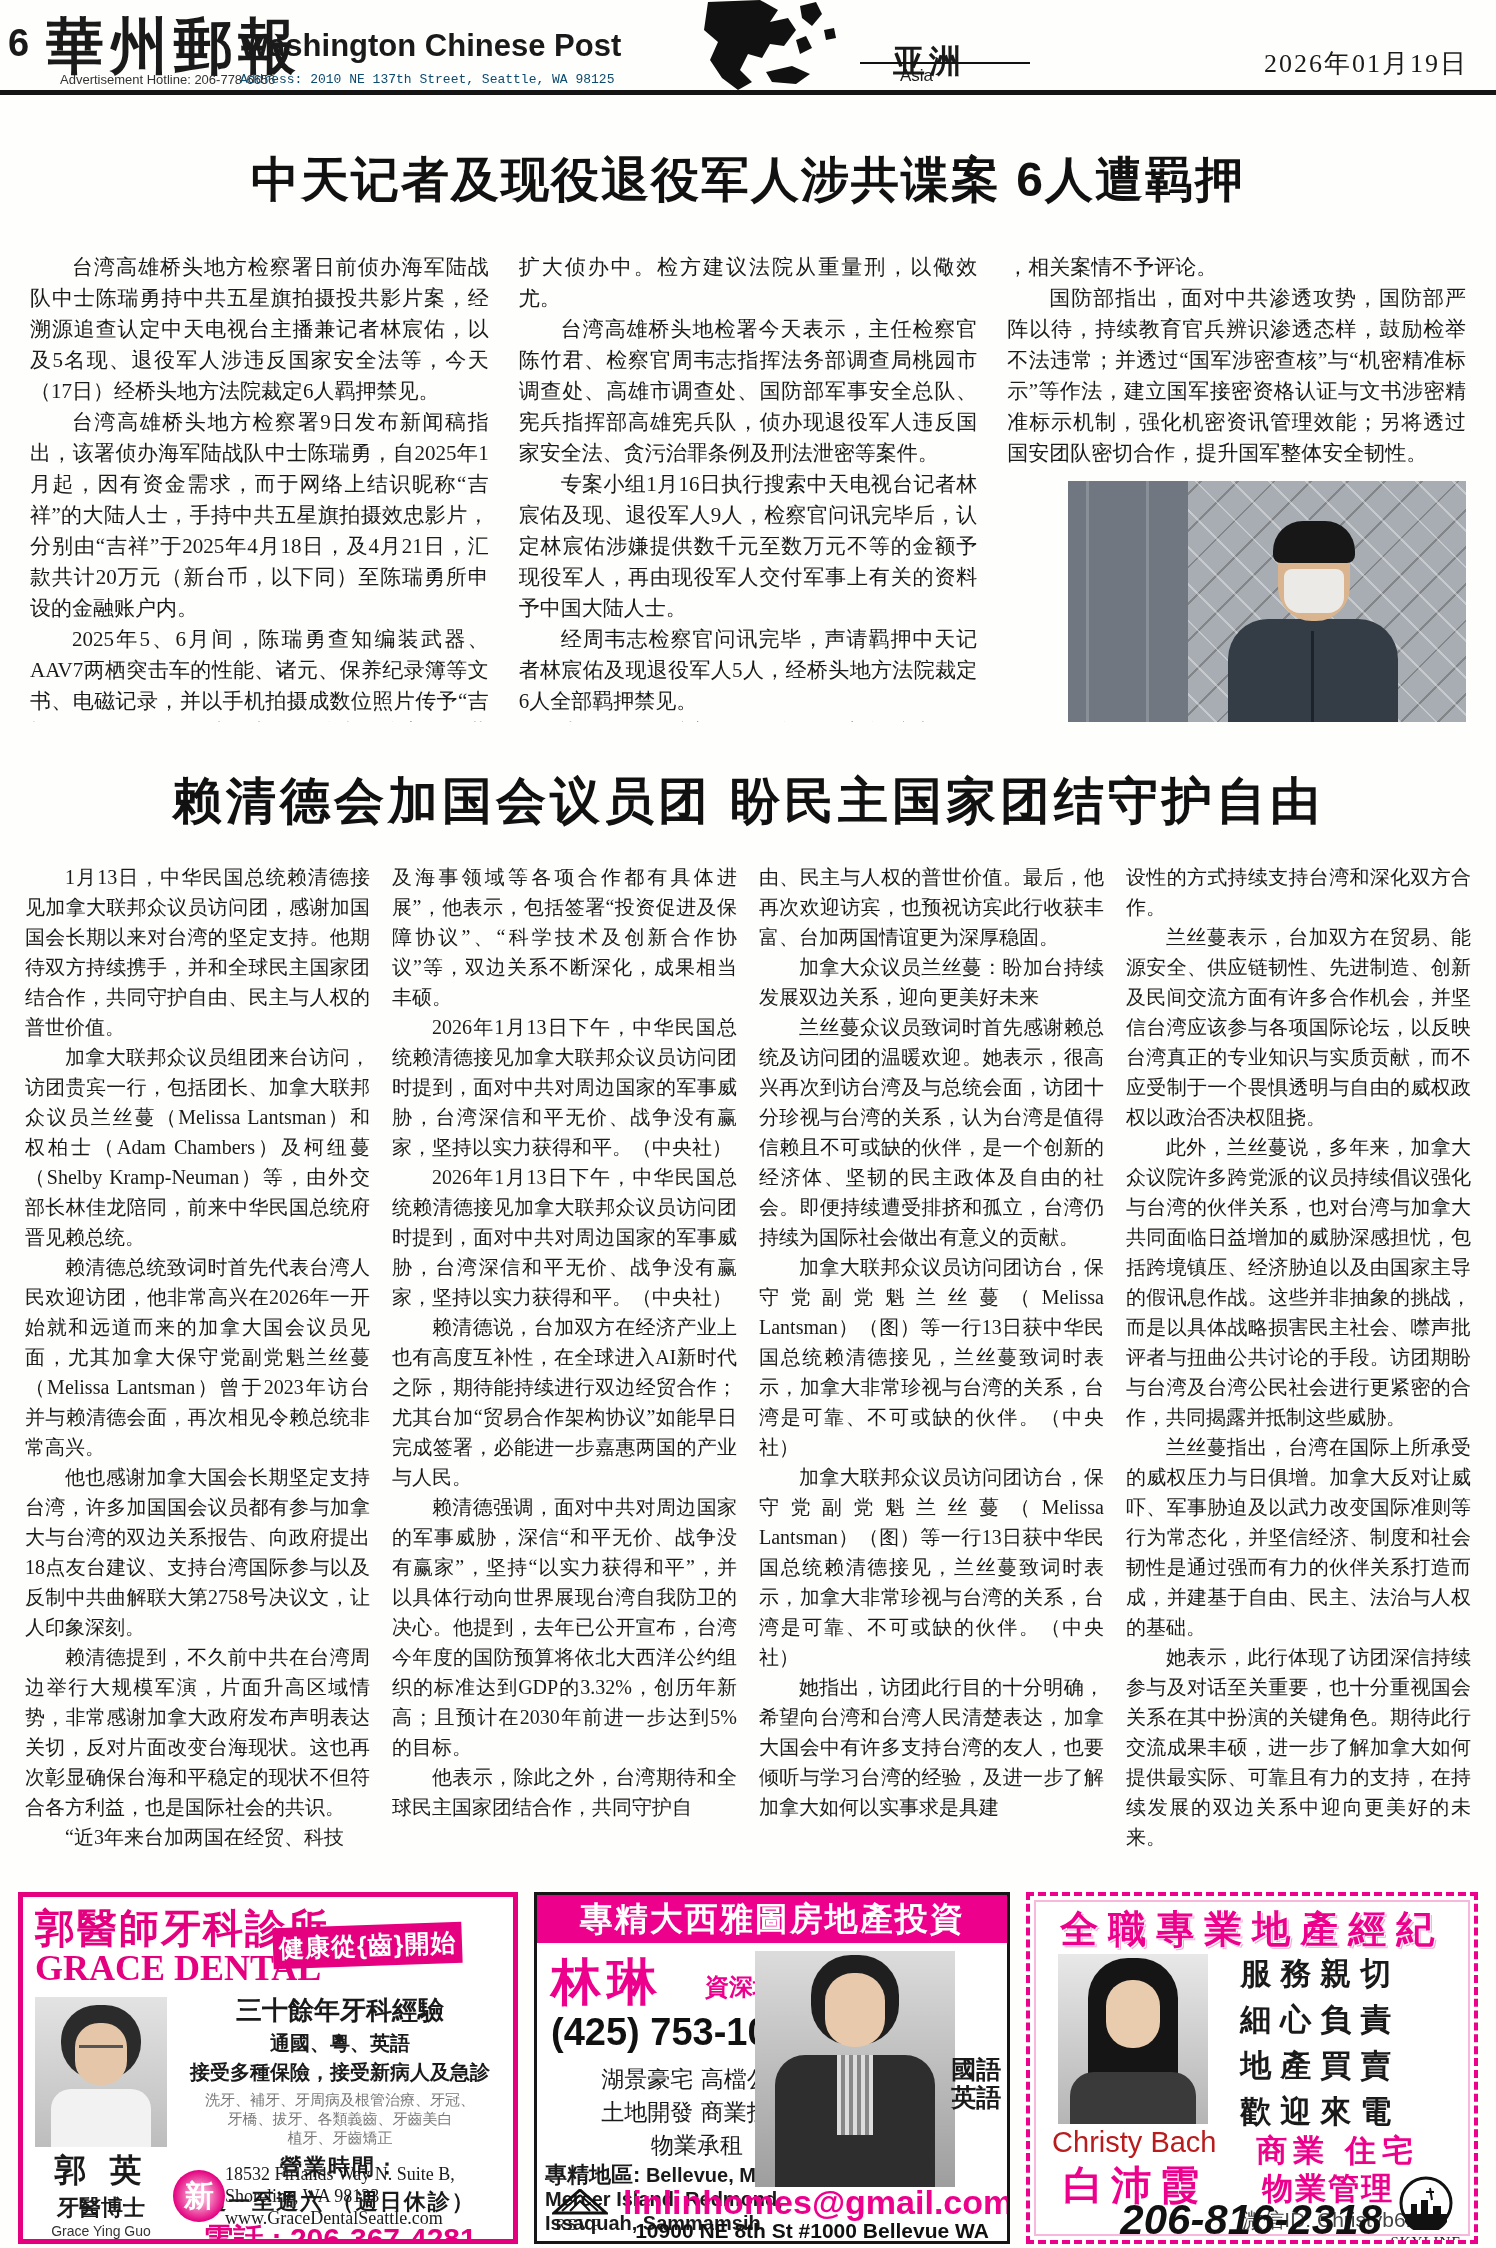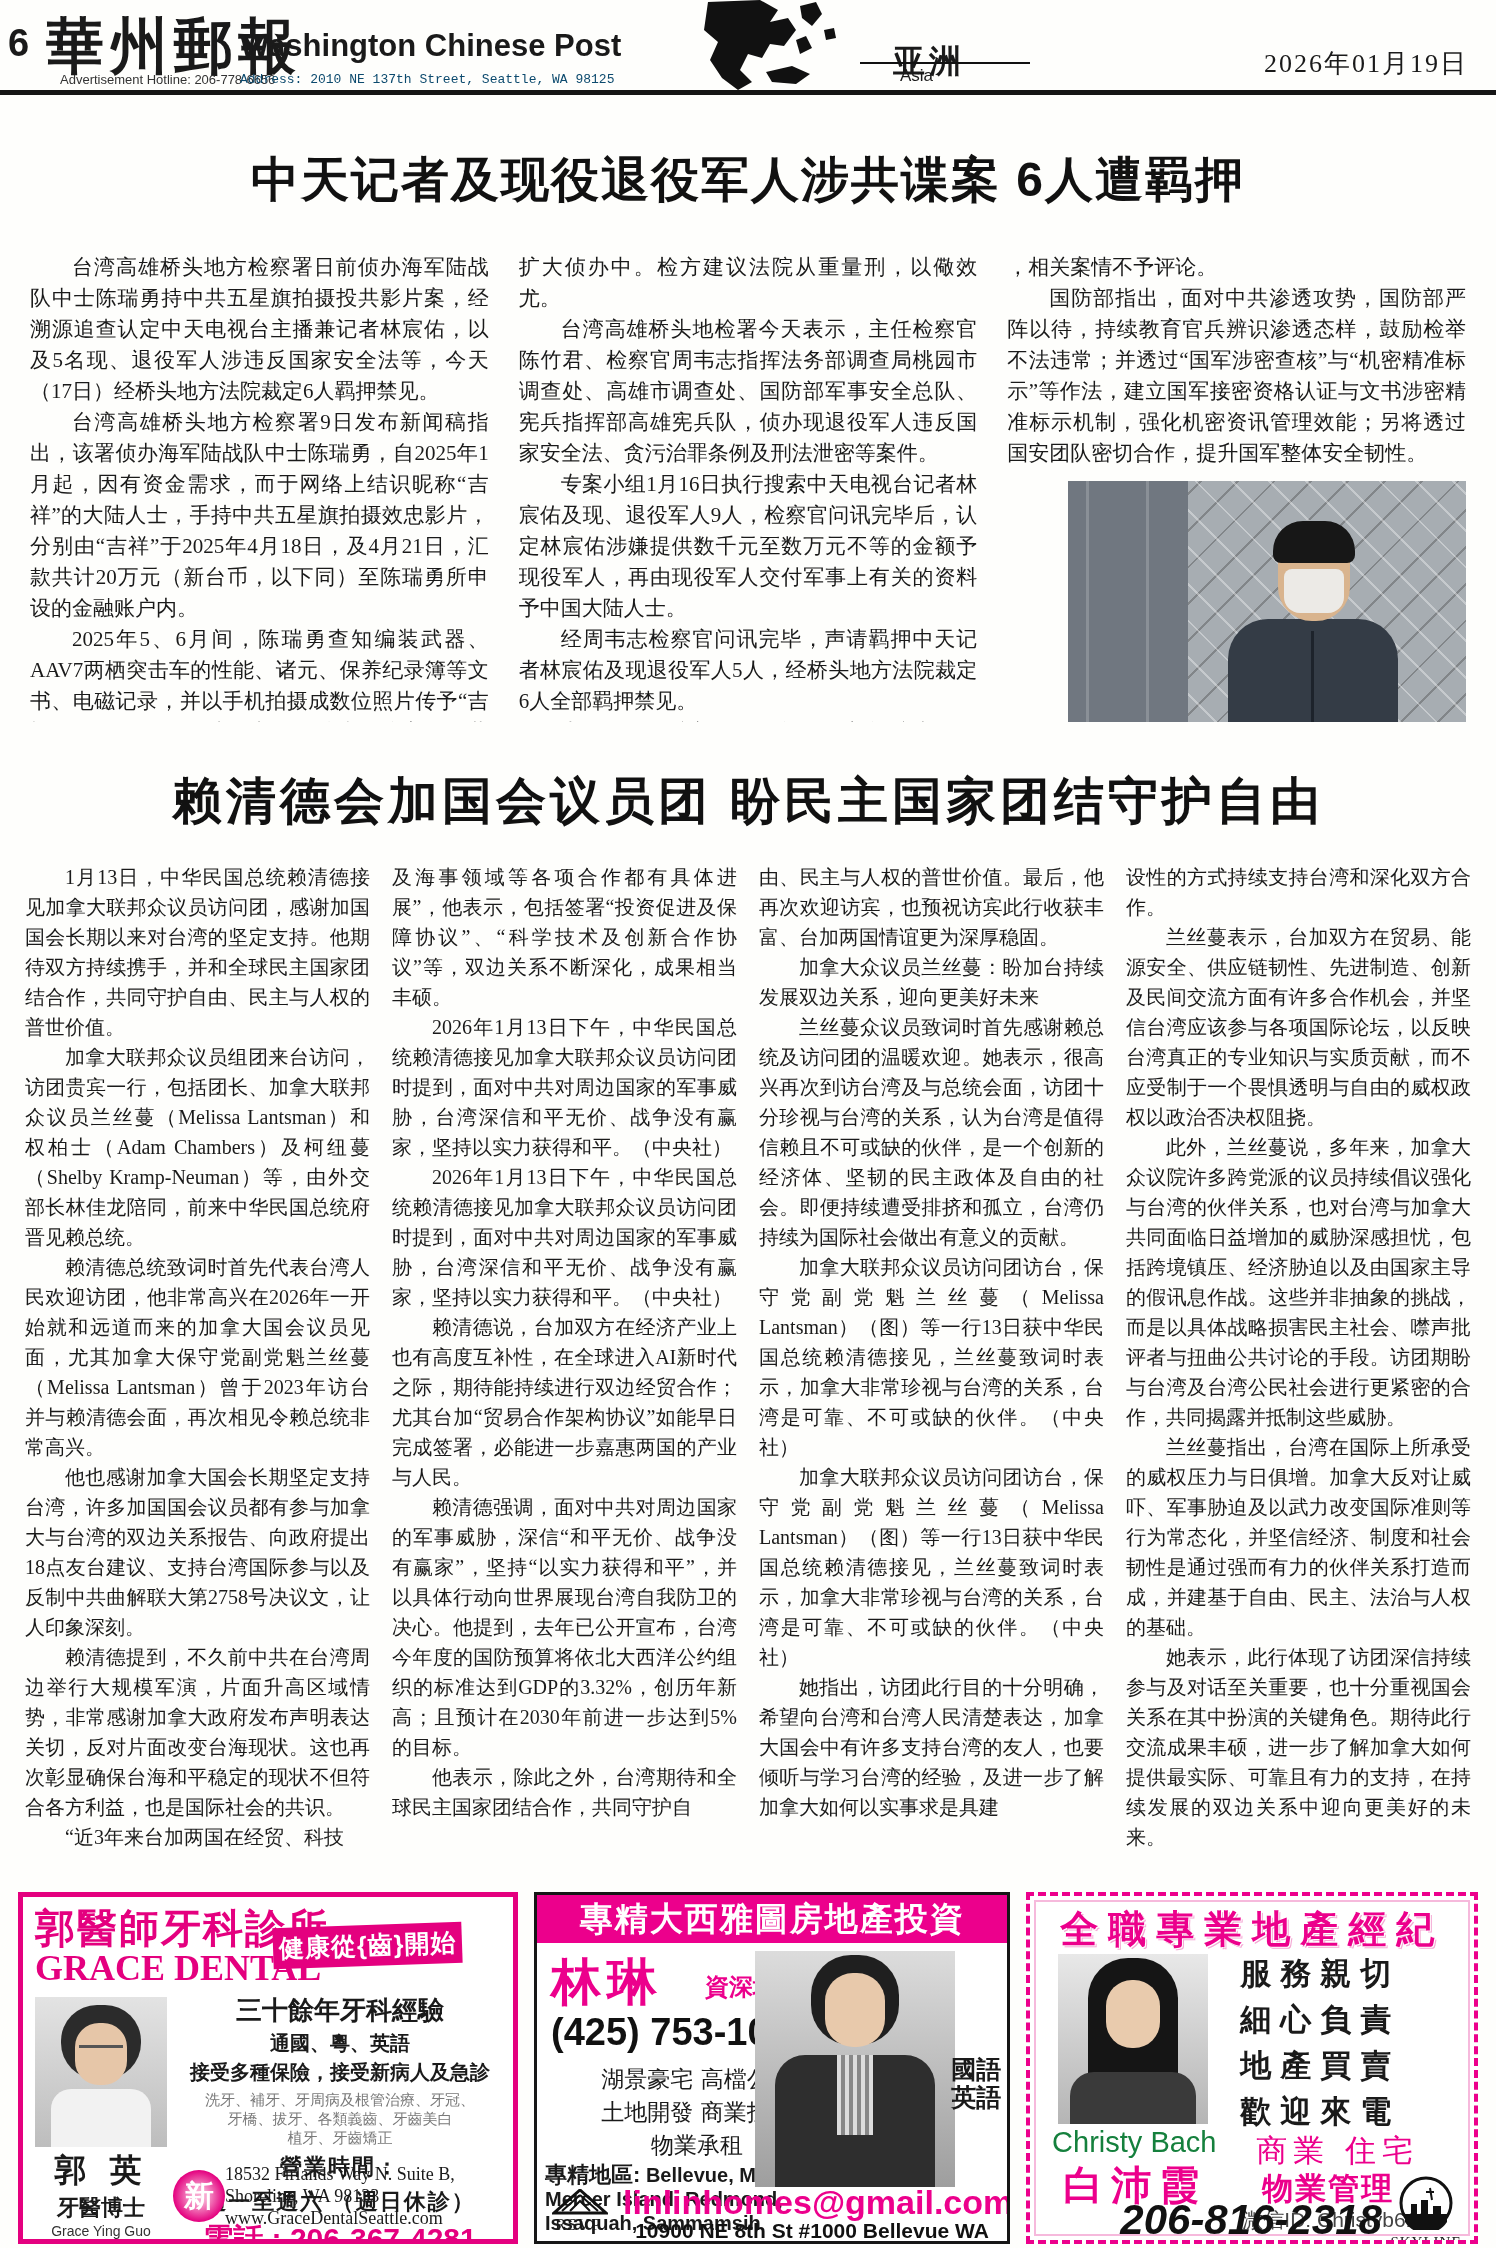--- a/index.html
+++ b/index.html
@@ -105,24 +105,24 @@
   
   .ad-christy{width:450px;border:4px dashed #ec008c;outline:2px solid #f6b9dc;outline-offset:-10px;}
   .cb-title{position:absolute;left:0;top:8px;width:100%;text-align:center;font-size:38px;font-weight:900;color:#ec008c;
             letter-spacing:10px;font-family:"DejaVu Serif",serif;text-shadow:1px 1px 0 #fff,2px 2px 0 #f4a8d4;}
   .cb-photo{position:absolute;left:28px;top:58px;width:150px;height:170px;background:linear-gradient(#e8e8e8,#b5b5b5);overflow:hidden;}
   .cb-photo .ph-hair{position:absolute;left:30px;top:4px;width:90px;height:150px;background:#151515;border-radius:40px 40px 10px 10px;}
   .cb-photo .ph-face{position:absolute;left:48px;top:26px;width:54px;height:68px;background:#e9cbad;border-radius:26px;}
   .cb-photo .ph-body{position:absolute;left:12px;top:118px;width:126px;height:52px;background:#3a3a3a;border-radius:24px 24px 0 0;}
   .cb-lines{position:absolute;left:210px;top:54px;font-size:31px;font-weight:900;letter-spacing:9px;line-height:46px;
             font-family:"DejaVu Serif",serif;}
-  .cb-name-en{position:absolute;left:14px;top:230px;width:180px;text-align:center;font-size:29px;color:#15803d;}
+  .cb-name-en{position:absolute;left:14px;top:230px;width:180px;text-align:center;font-size:29px;color:#b91c1c;}
   .cb-name-cn{position:absolute;left:10px;top:262px;width:190px;text-align:center;font-size:40px;font-weight:700;color:#ec008c;
               letter-spacing:8px;font-family:"DejaVu Serif",serif;}
-  .cb-svc1{position:absolute;left:226px;top:234px;font-size:31px;font-weight:400;color:#ec008c;letter-spacing:6px;}
+  .cb-svc1{position:absolute;left:226px;top:234px;font-size:31px;font-weight:700;color:#ec008c;letter-spacing:6px;}
   .cb-svc2{position:absolute;left:232px;top:272px;font-size:31px;font-weight:900;color:#ec008c;letter-spacing:2px;}
   .cb-wechat{position:absolute;left:212px;top:310px;font-size:21px;color:#444;}
   .cb-phone{position:absolute;left:90px;top:300px;font-size:42px;font-weight:900;font-style:italic;color:#111;}
   .cb-email{position:absolute;left:86px;top:344px;font-size:22px;font-weight:700;color:#ec008c;
             font-family:"DejaVu Sans Mono",monospace;}
   .cb-logo{position:absolute;right:10px;top:280px;width:76px;text-align:center;}
   .cb-logo-title{font-size:15px;font-family:"Liberation Serif",serif;letter-spacing:1px;}
 </style>
 </head>
 <body>

